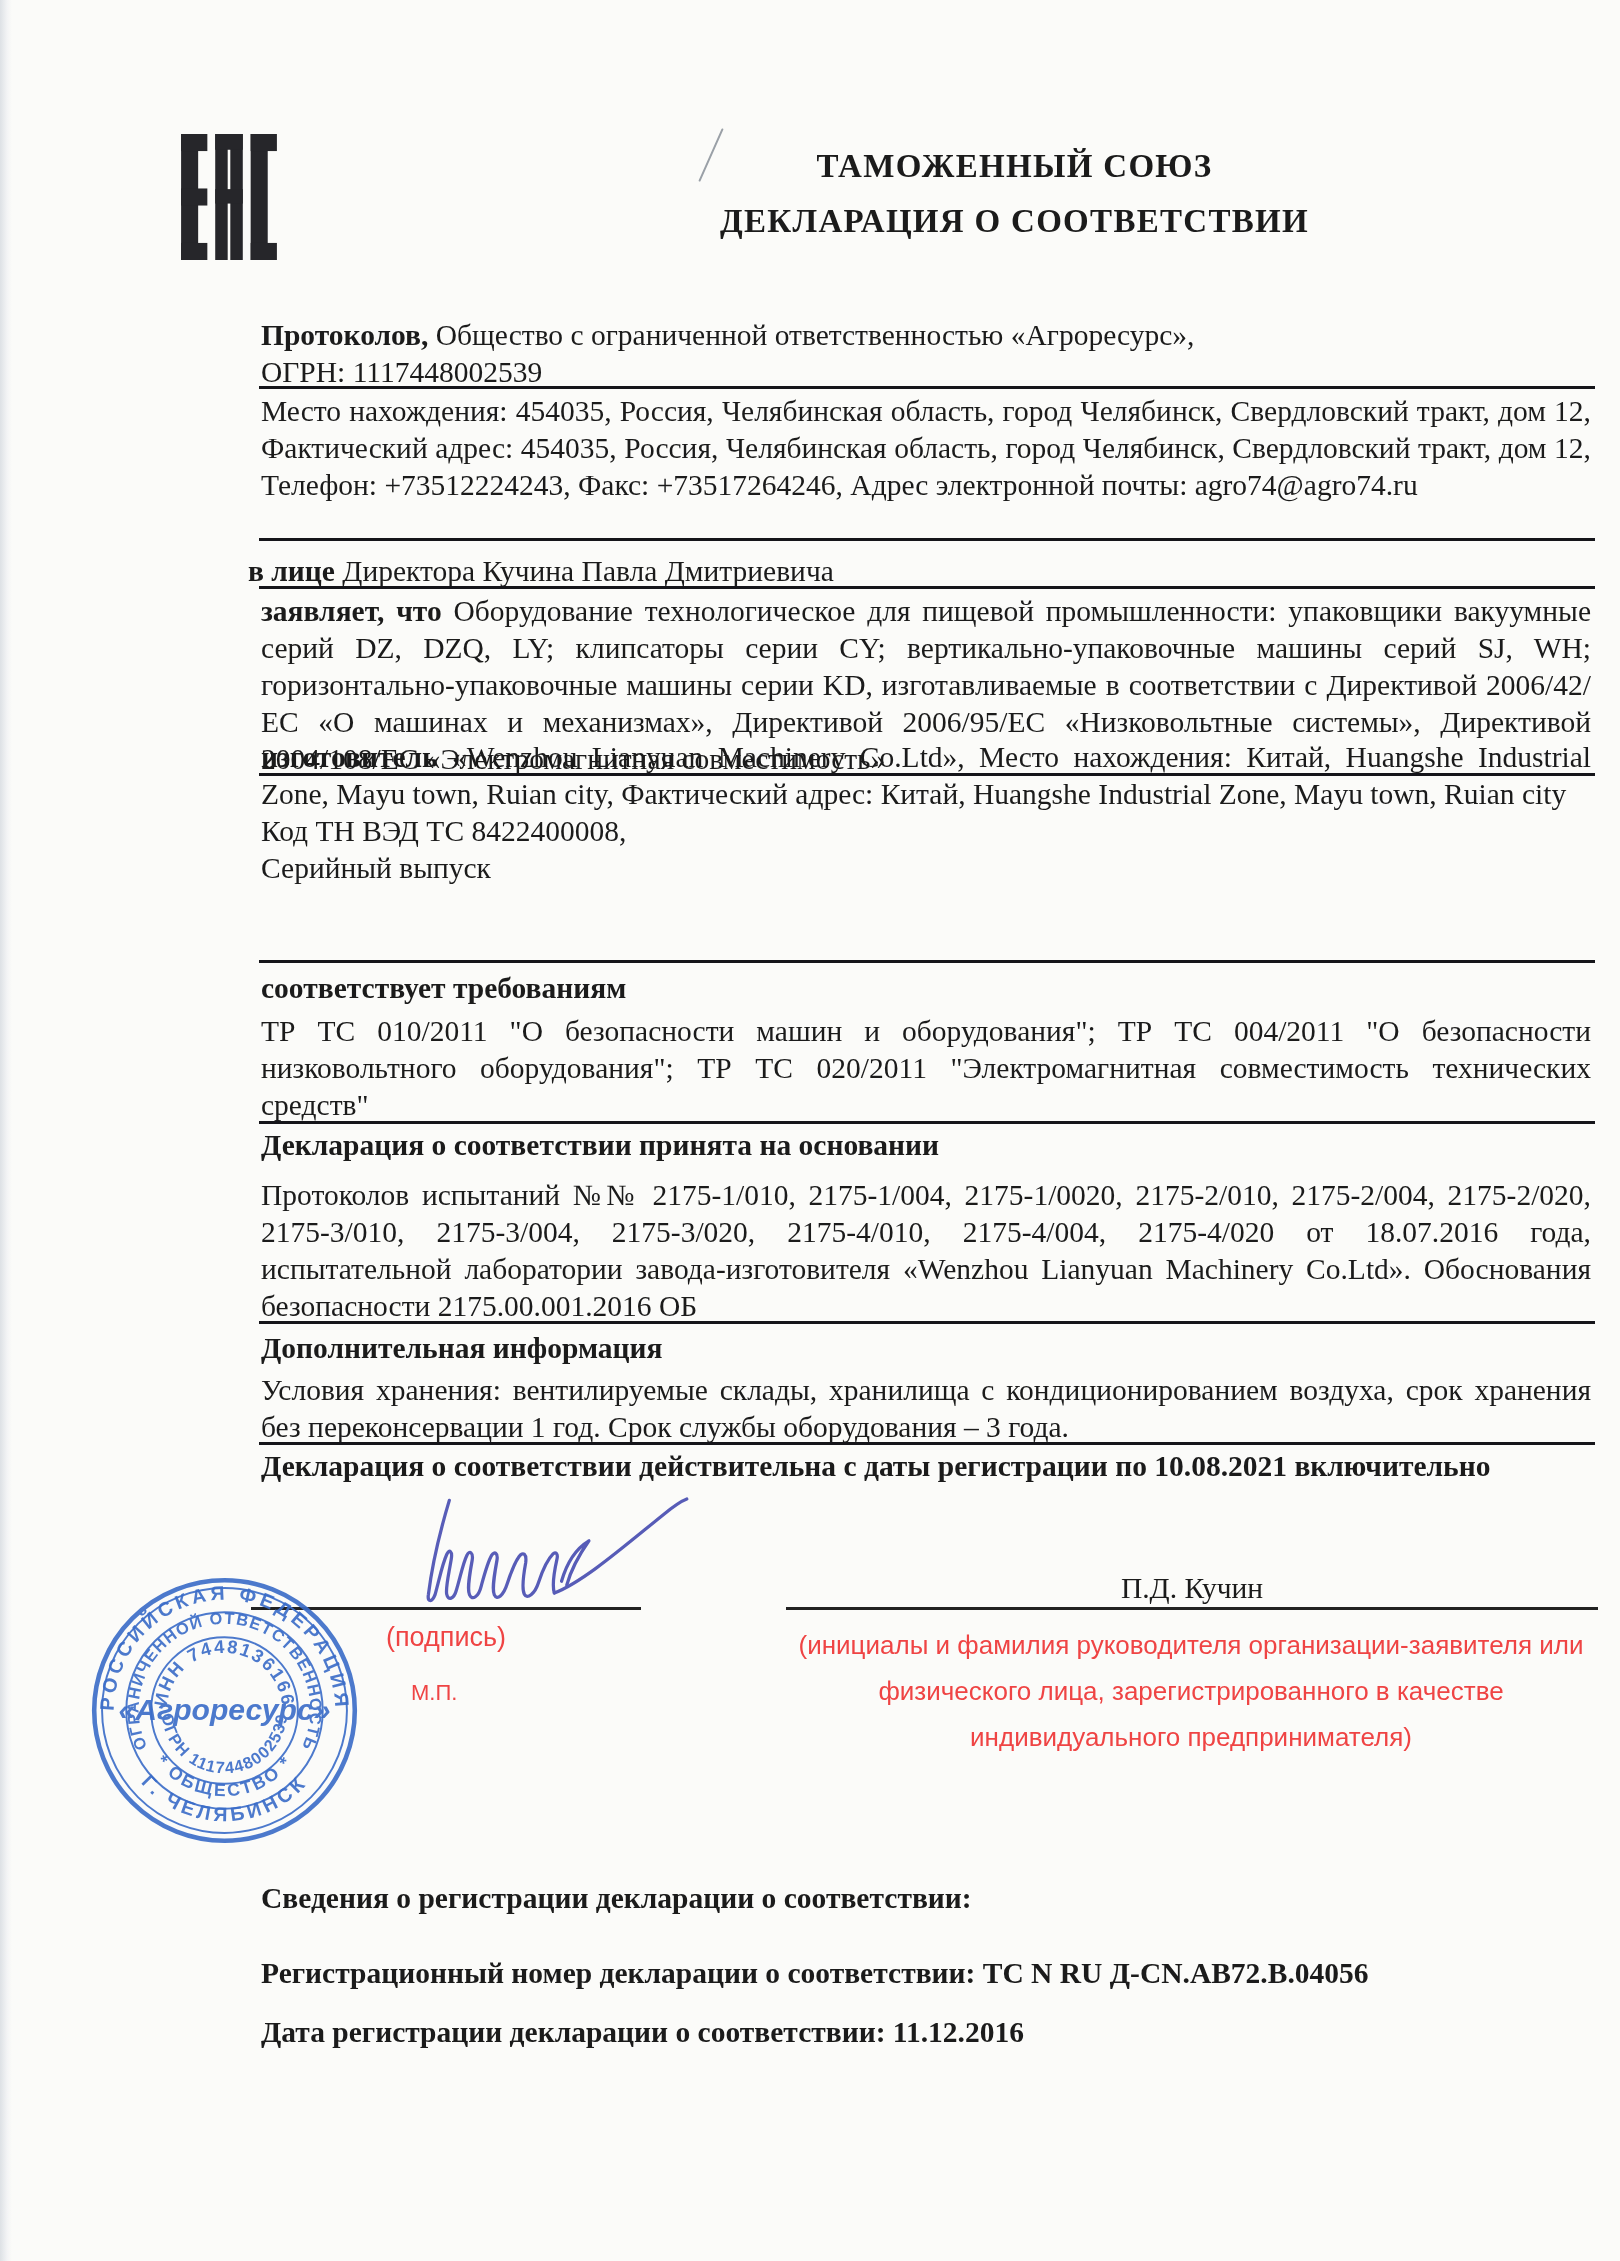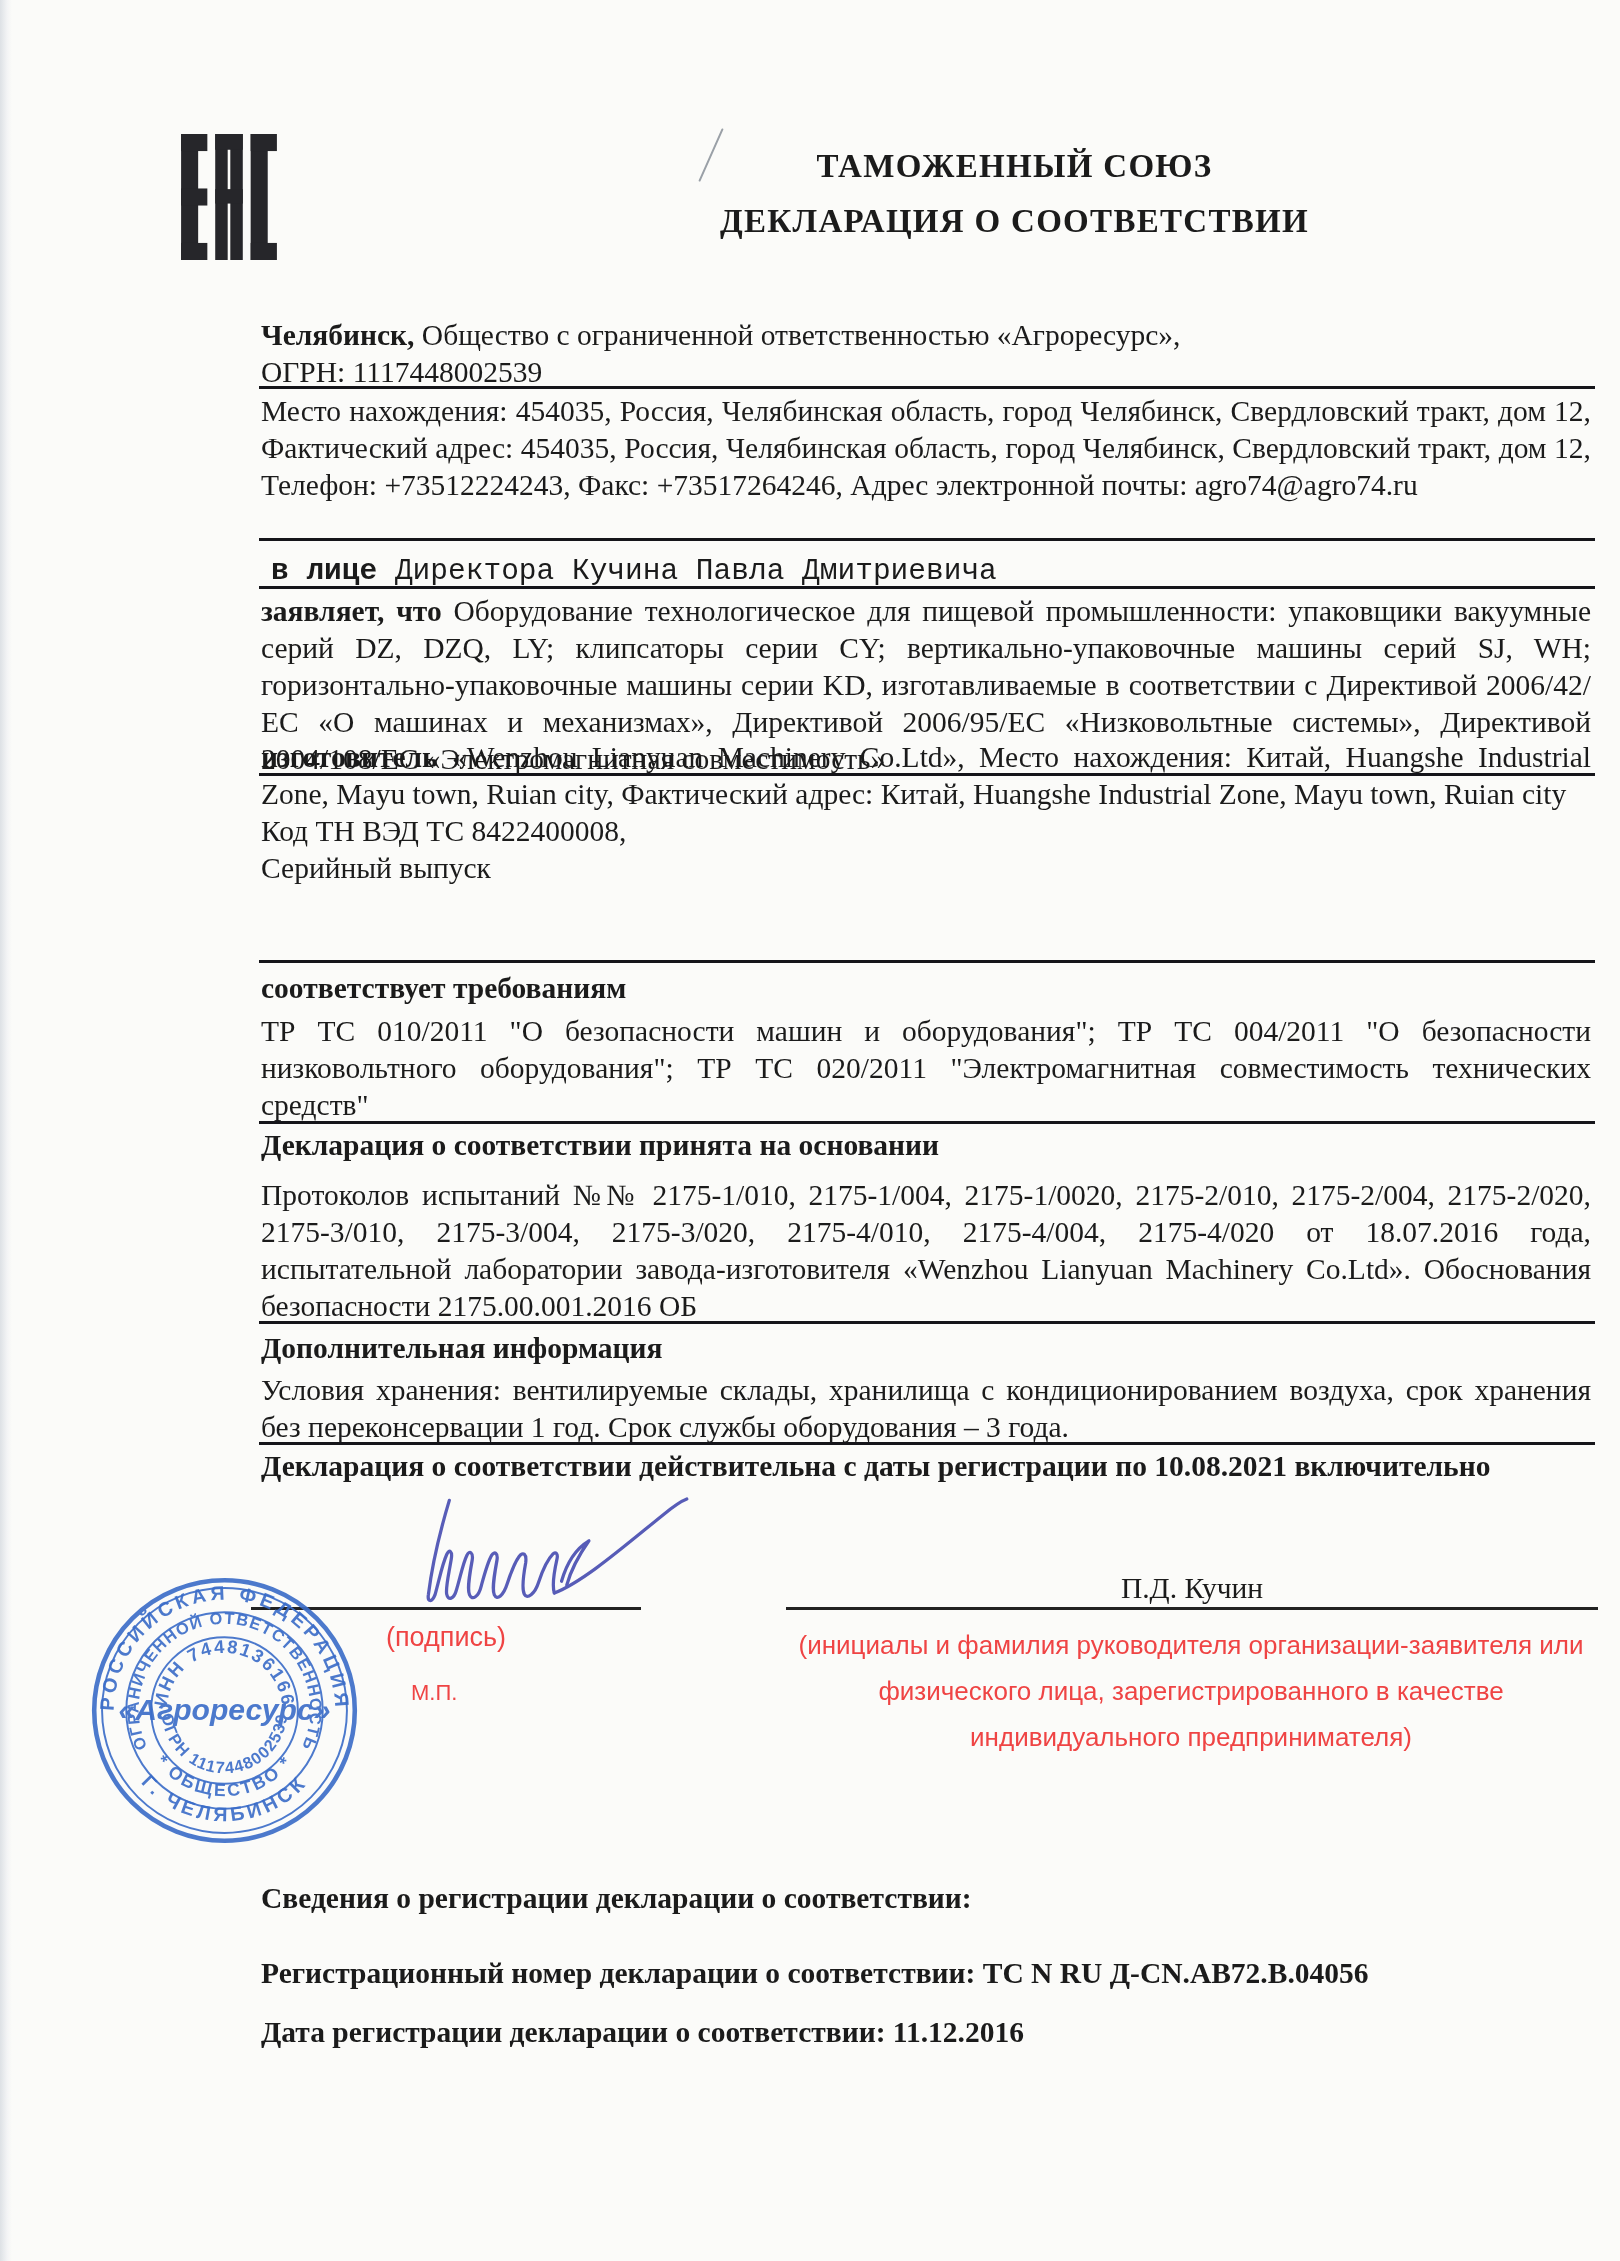--- a/index.html
+++ b/index.html
@@ -42,29 +42,29 @@
       <rect x="106" y="166" width="40" height="26"></rect>
     </g>
   </svg>
 
   <div class="abs title" style="left:409px;top:139px;width:1211px;">
     <div>ТАМОЖЕННЫЙ СОЮЗ</div>
     <div>ДЕКЛАРАЦИЯ О СООТВЕТСТВИИ</div>
   </div>
 
   <div class="abs" style="left:261px;top:317px;width:1330px;">
-    <div class="line"><span class="b">Челябинск,</span><span> Общество с ограниченной ответственностью «Агроресурс»,</span></div>
+    <div class="line"><span class="b">Протоколов,</span><span> Общество с ограниченной ответственностью «Агроресурс»,</span></div>
     <div class="line">ОГРН: 1117448002539</div>
   </div>
   <div class="rule" style="top:386px;"></div>
 
   <div class="abs para" style="left:261px;top:393px;width:1330px;">Место нахождения: 454035, Россия, Челябинская область, город Челябинск, Свердловский тракт, дом 12, Фактический адрес: 454035, Россия, Челябинская область, город Челябинск, Свердловский тракт, дом 12, Телефон: +73512224243, Факс: +73517264246, Адрес электронной почты: agro74@agro74.ru</div>
   <div class="rule" style="top:538px;"></div>
 
-  <div class="abs line" style="left:271px;top:553px;width:1330px;font-family:Liberation Mono, monospace;"><span class="b">в лице</span><span> Директора Кучина Павла Дмитриевича</span></div>
+  <div class="abs line" style="left:248px;top:553px;width:1330px;"><span class="b">в лице</span><span> Директора Кучина Павла Дмитриевича</span></div>
   <div class="rule" style="top:586px;"></div>
 
   <div class="abs para" style="left:261px;top:593px;width:1330px;"><span class="b">заявляет, что</span><span> Оборудование технологическое для пищевой промышленности: упаковщики вакуумные серий DZ, DZQ, LY; клипсаторы серии CY; вертикально-упаковочные машины серий SJ, WH; горизонтально-упаковочные машины серии KD,  изготавливаемые в соответствии с Директивой 2006/42/ЕС «О машинах и механизмах», Директивой 2006/95/ЕС «Низковольтные системы», Директивой 2004/108/ЕС «Электромагнитная совместимость»</span></div>
   <div class="rule" style="top:773px;"></div>
 
   <div class="abs" style="left:261px;top:739px;width:1330px;">
     <div class="para"><span class="b">изготовитель</span><span> «Wenzhou Lianyuan Machinery Co.Ltd», Место нахождения: Китай, Huangshe Industrial Zone, Mayu town, Ruian city, Фактический адрес: Китай, Huangshe Industrial Zone, Mayu town, Ruian city</span></div>
     <div class="line">Код ТН ВЭД ТС 8422400008,</div>
     <div class="line">Серийный выпуск</div>
   </div>

